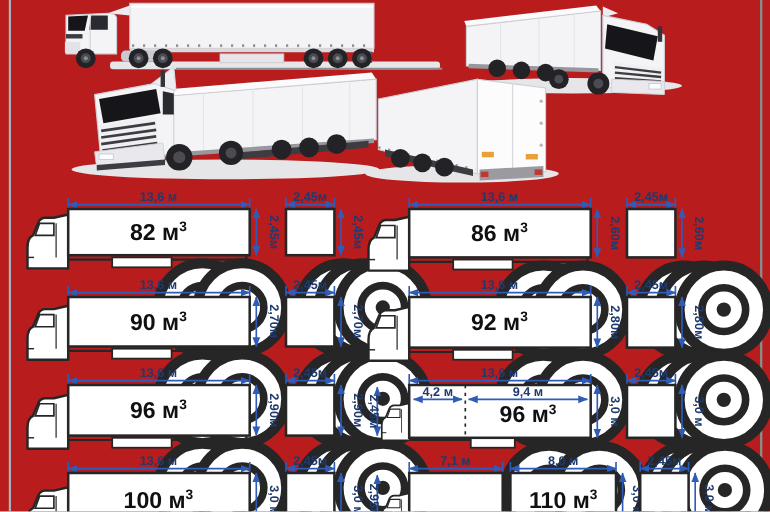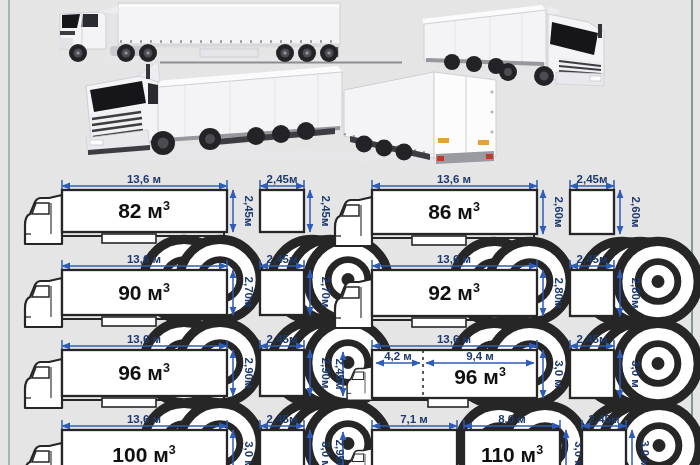--- a/index.html
+++ b/index.html
@@ -1,18 +1,18 @@
 <!DOCTYPE html>
 <html><head>
 <meta charset="utf-8">
 <style>
   html,body{margin:0;padding:0;background:#ffffff;}
   #stage{
     position:relative;width:700px;height:465px;overflow:hidden;
-    background:#e5e5e5;font-family:"Liberation Sans",sans-serif;
+    background:#b91c1c;font-family:"Liberation Sans",sans-serif;
   }
   .frameline{position:absolute;top:0;bottom:0;width:2px;}
   #frame-left{left:8px;background:#a7b3b9;width:1.5px;}
   #frame-right{left:691px;background:#7f9694;}
   svg{position:absolute;overflow:visible;}
   .dl{stroke:#2e5cb8;stroke-width:1.5;fill:none;}
   .dash{stroke:#262626;stroke-width:1.5;stroke-dasharray:3 4;fill:none;}
   .box{fill:#ffffff;stroke:#262626;stroke-width:2.3;}
   .thin{fill:#ffffff;stroke:#262626;stroke-width:1.6;}
   .chassis{stroke:#262626;stroke-width:2;fill:none;}

